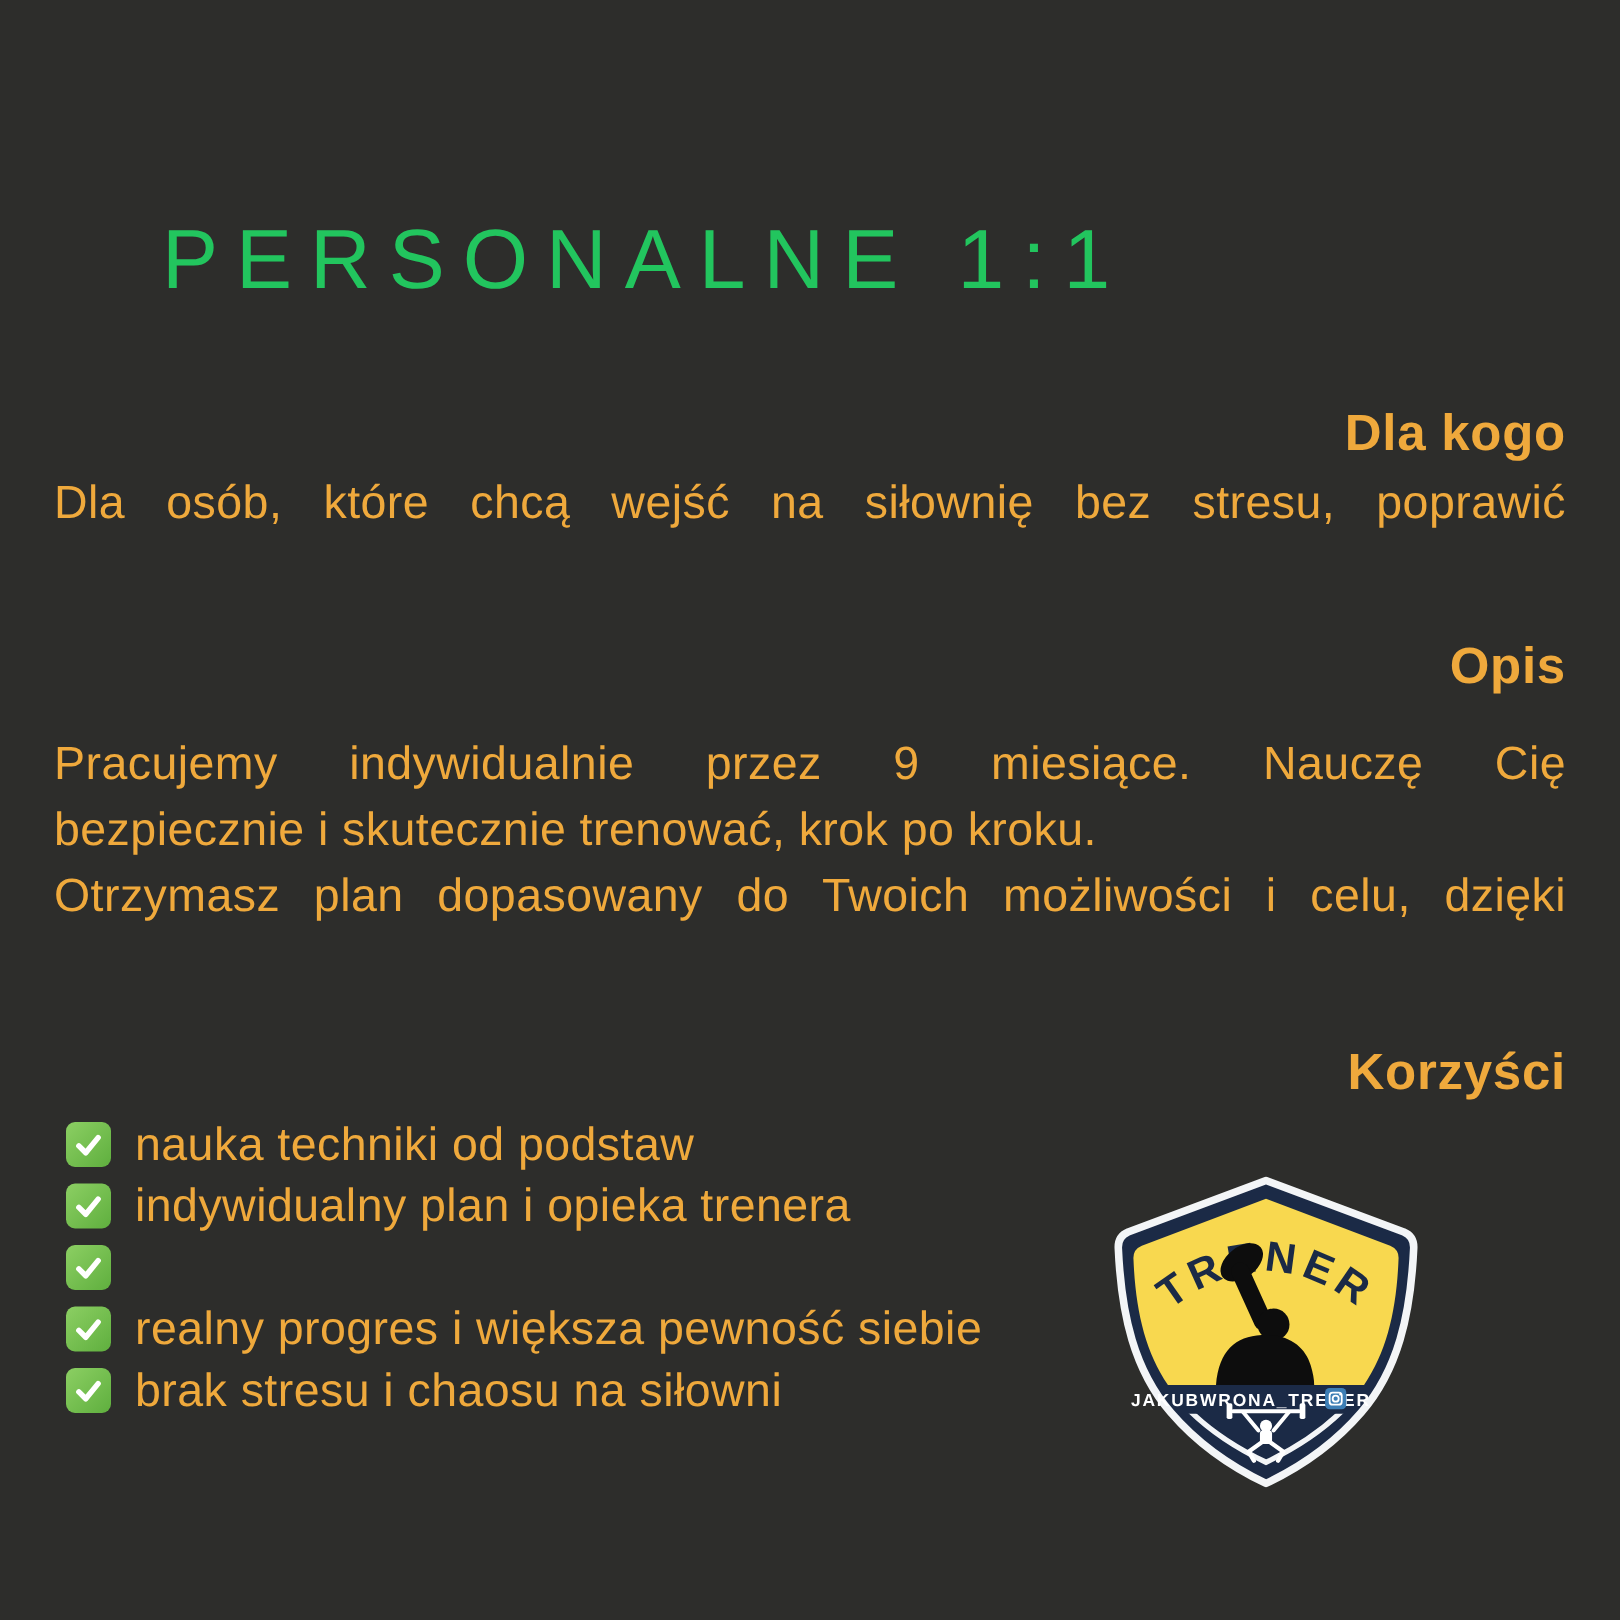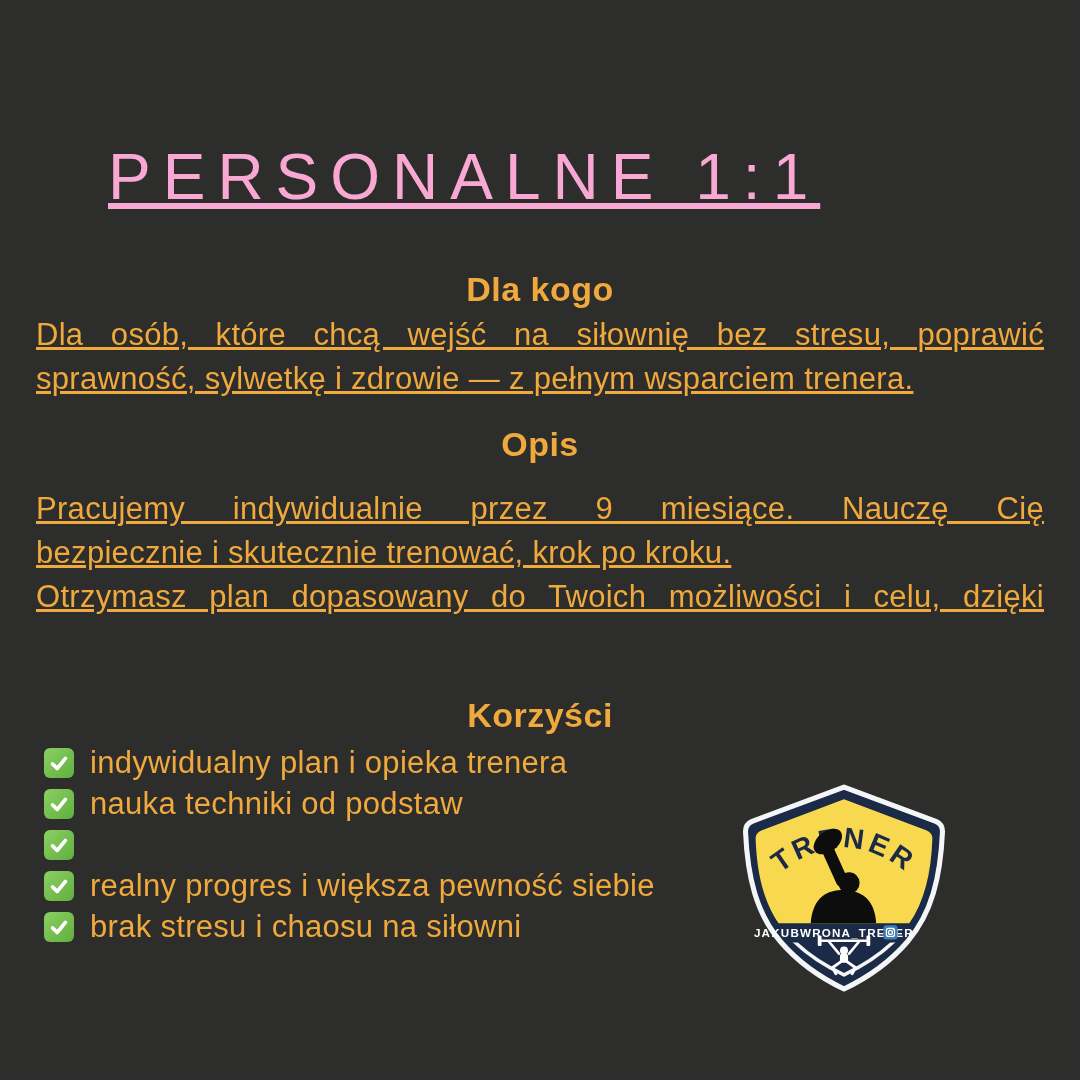--- a/index.html
+++ b/index.html
@@ -5,38 +5,36 @@
   html,body{margin:0;padding:0;background:#1a1a1a;}
   .canvas{
     position:relative;
     width:1080px;height:1080px;
     background:#2d2d2b;
     overflow:hidden;
     font-family:"Liberation Sans",sans-serif;
   }
   .page-title{
     position:absolute;left:108px;top:140px;
-    font-size:64px;font-weight:300;
+    font-size:56px;font-weight:300;
     letter-spacing:12px;
-    color:#f9a8d4;
+    color:#22c55e;
     white-space:nowrap;
-    text-decoration:underline;
   }
   .col{position:absolute;left:36px;width:1008px;color:#efa93c;}
   .sec-heading{
     position:absolute;left:36px;width:1008px;
-    text-align:center;
+    text-align:right;
     font-size:34px;font-weight:bold;color:#efa93c;
     letter-spacing:0.5px;
   }
   .bodyline{
     font-size:31px;line-height:44px;
     letter-spacing:0.3px;
     white-space:normal;
-    text-decoration:underline;
   }
   .bodyline.just{text-align:justify;text-align-last:justify;}
   .bodyline.left{text-align:left;}
   .benefits{position:absolute;left:44px;width:1000px;}
   .benefit{
     display:flex;align-items:center;gap:16px;
     height:41px;
     font-size:31px;color:#efa93c;letter-spacing:0.3px;
   }
   .check{
@@ -51,47 +49,46 @@
 </head>
 <body>
 
 <div class="canvas">
 
   <div class="page-title">PERSONALNE 1:1</div>
 
   <div class="sec-heading" style="top:270px">Dla kogo</div>
   <div class="col" style="top:313px">
     <div class="bodyline just">Dla osób, które chcą wejść na siłownię bez stresu, poprawić</div>
-    <div class="bodyline left">sprawność, sylwetkę i zdrowie — z pełnym wsparciem trenera.</div>
   </div>
 
   <div class="sec-heading" style="top:425px">Opis</div>
   <div class="col" style="top:487px">
     <div class="bodyline just">Pracujemy indywidualnie przez 9 miesiące. Nauczę Cię</div>
     <div class="bodyline left">bezpiecznie i skutecznie trenować, krok po kroku.</div>
     <div class="bodyline just">Otrzymasz plan dopasowany do Twoich możliwości i celu, dzięki</div>
   </div>
 
   <div class="sec-heading" style="top:696px">Korzyści</div>
   <div class="benefits" style="top:742px">
     <div class="benefit">
       <span class="check">
           <svg width="22" height="22" viewBox="0 0 24 24">
             <path d="M5 13 L10 18 L19 7" fill="none" stroke="#ffffff" stroke-width="4" stroke-linecap="round" stroke-linejoin="round"></path>
           </svg>
         </span>
-      <span>indywidualny plan i opieka trenera</span>
+      <span>nauka techniki od podstaw</span>
     </div>
     <div class="benefit">
       <span class="check">
           <svg width="22" height="22" viewBox="0 0 24 24">
             <path d="M5 13 L10 18 L19 7" fill="none" stroke="#ffffff" stroke-width="4" stroke-linecap="round" stroke-linejoin="round"></path>
           </svg>
         </span>
-      <span>nauka techniki od podstaw</span>
+      <span>indywidualny plan i opieka trenera</span>
     </div>
     <div class="benefit">
       <span class="check">
           <svg width="22" height="22" viewBox="0 0 24 24">
             <path d="M5 13 L10 18 L19 7" fill="none" stroke="#ffffff" stroke-width="4" stroke-linecap="round" stroke-linejoin="round"></path>
           </svg>
         </span>
     </div>
     <div class="benefit">
       <span class="check">

